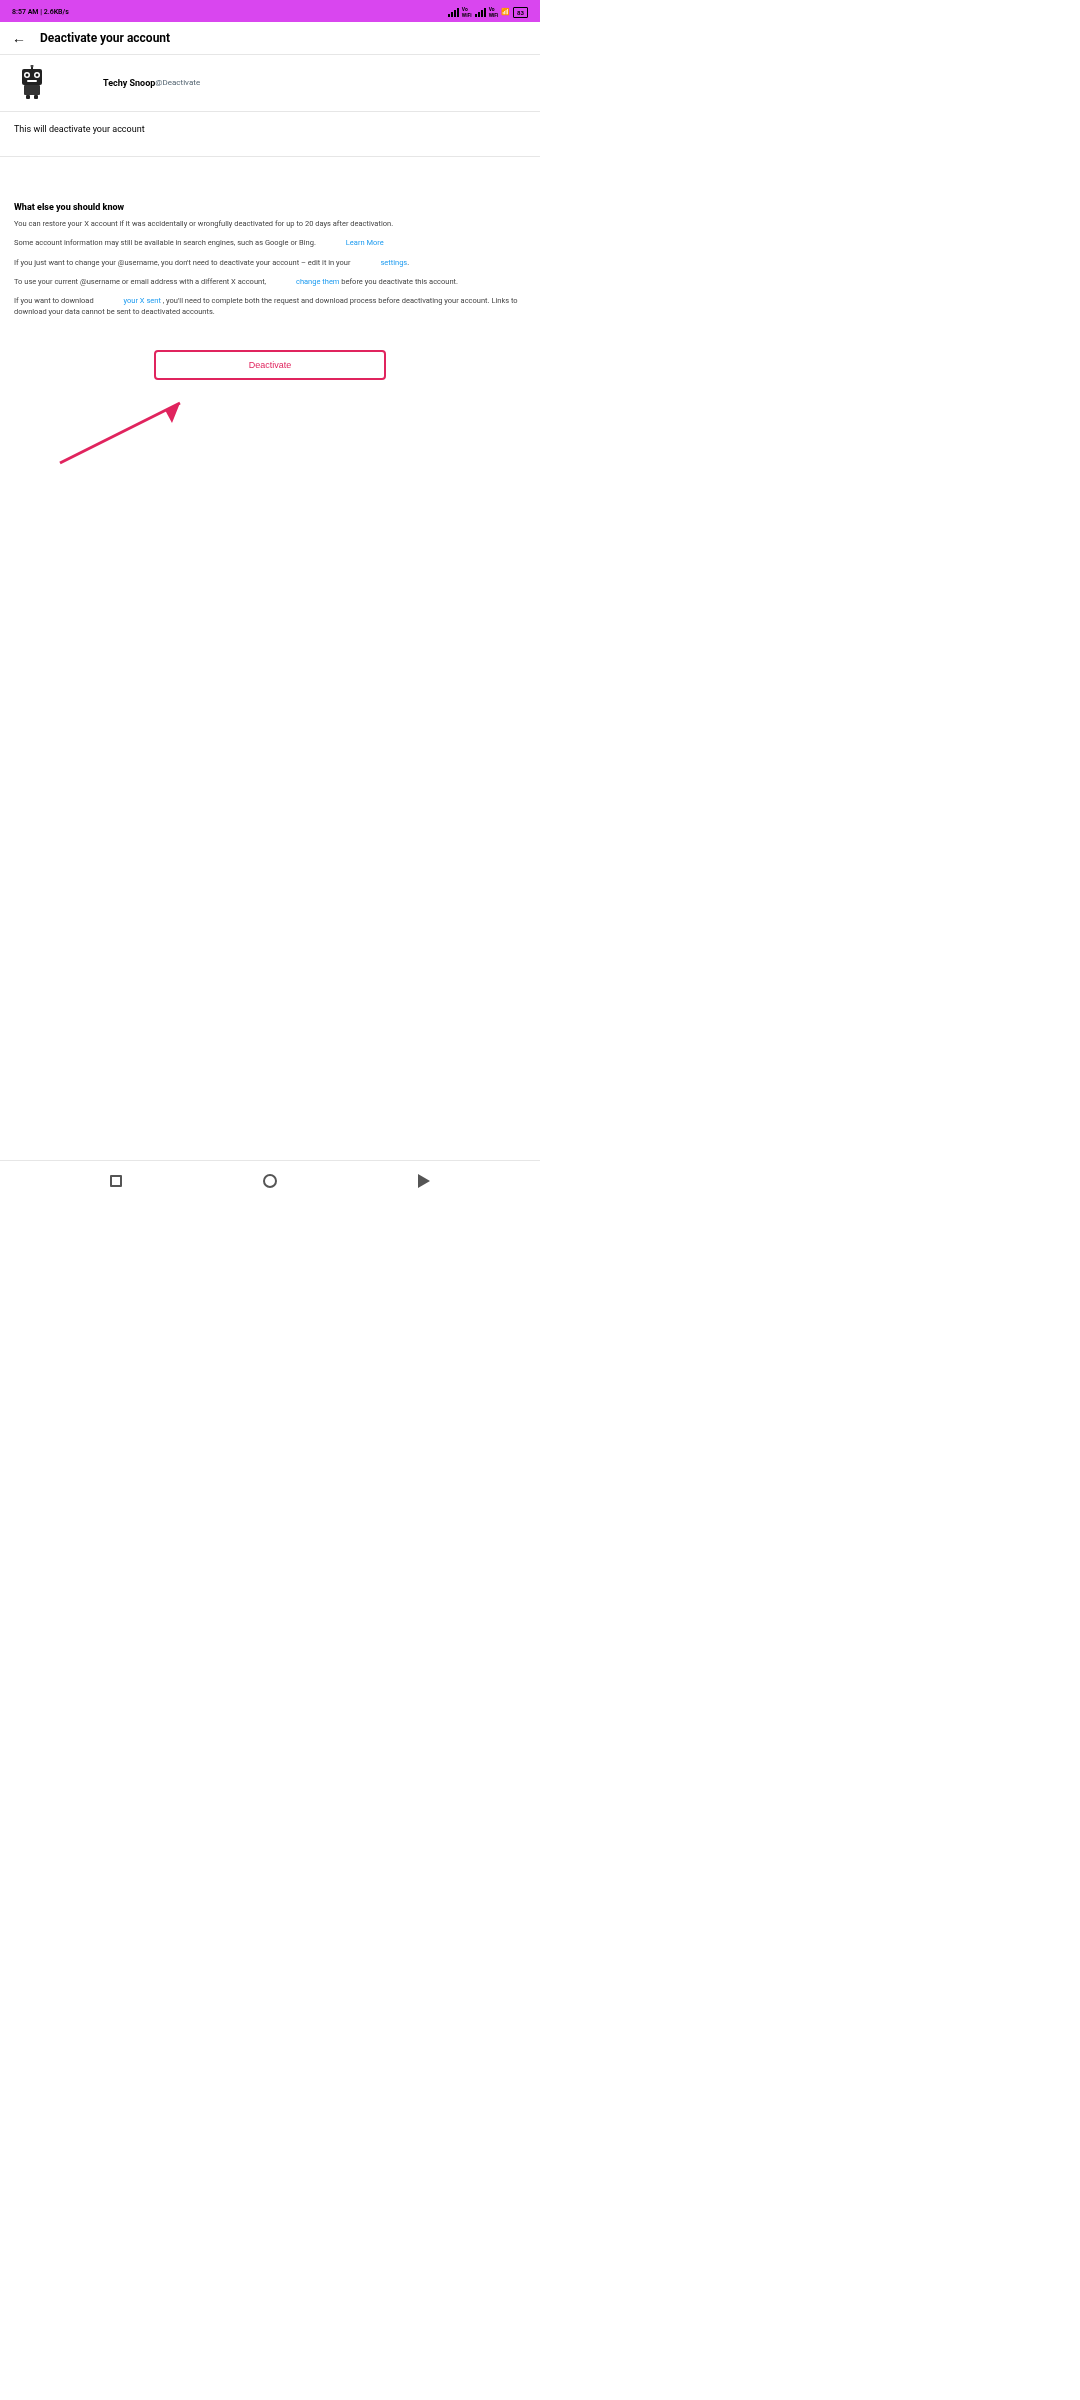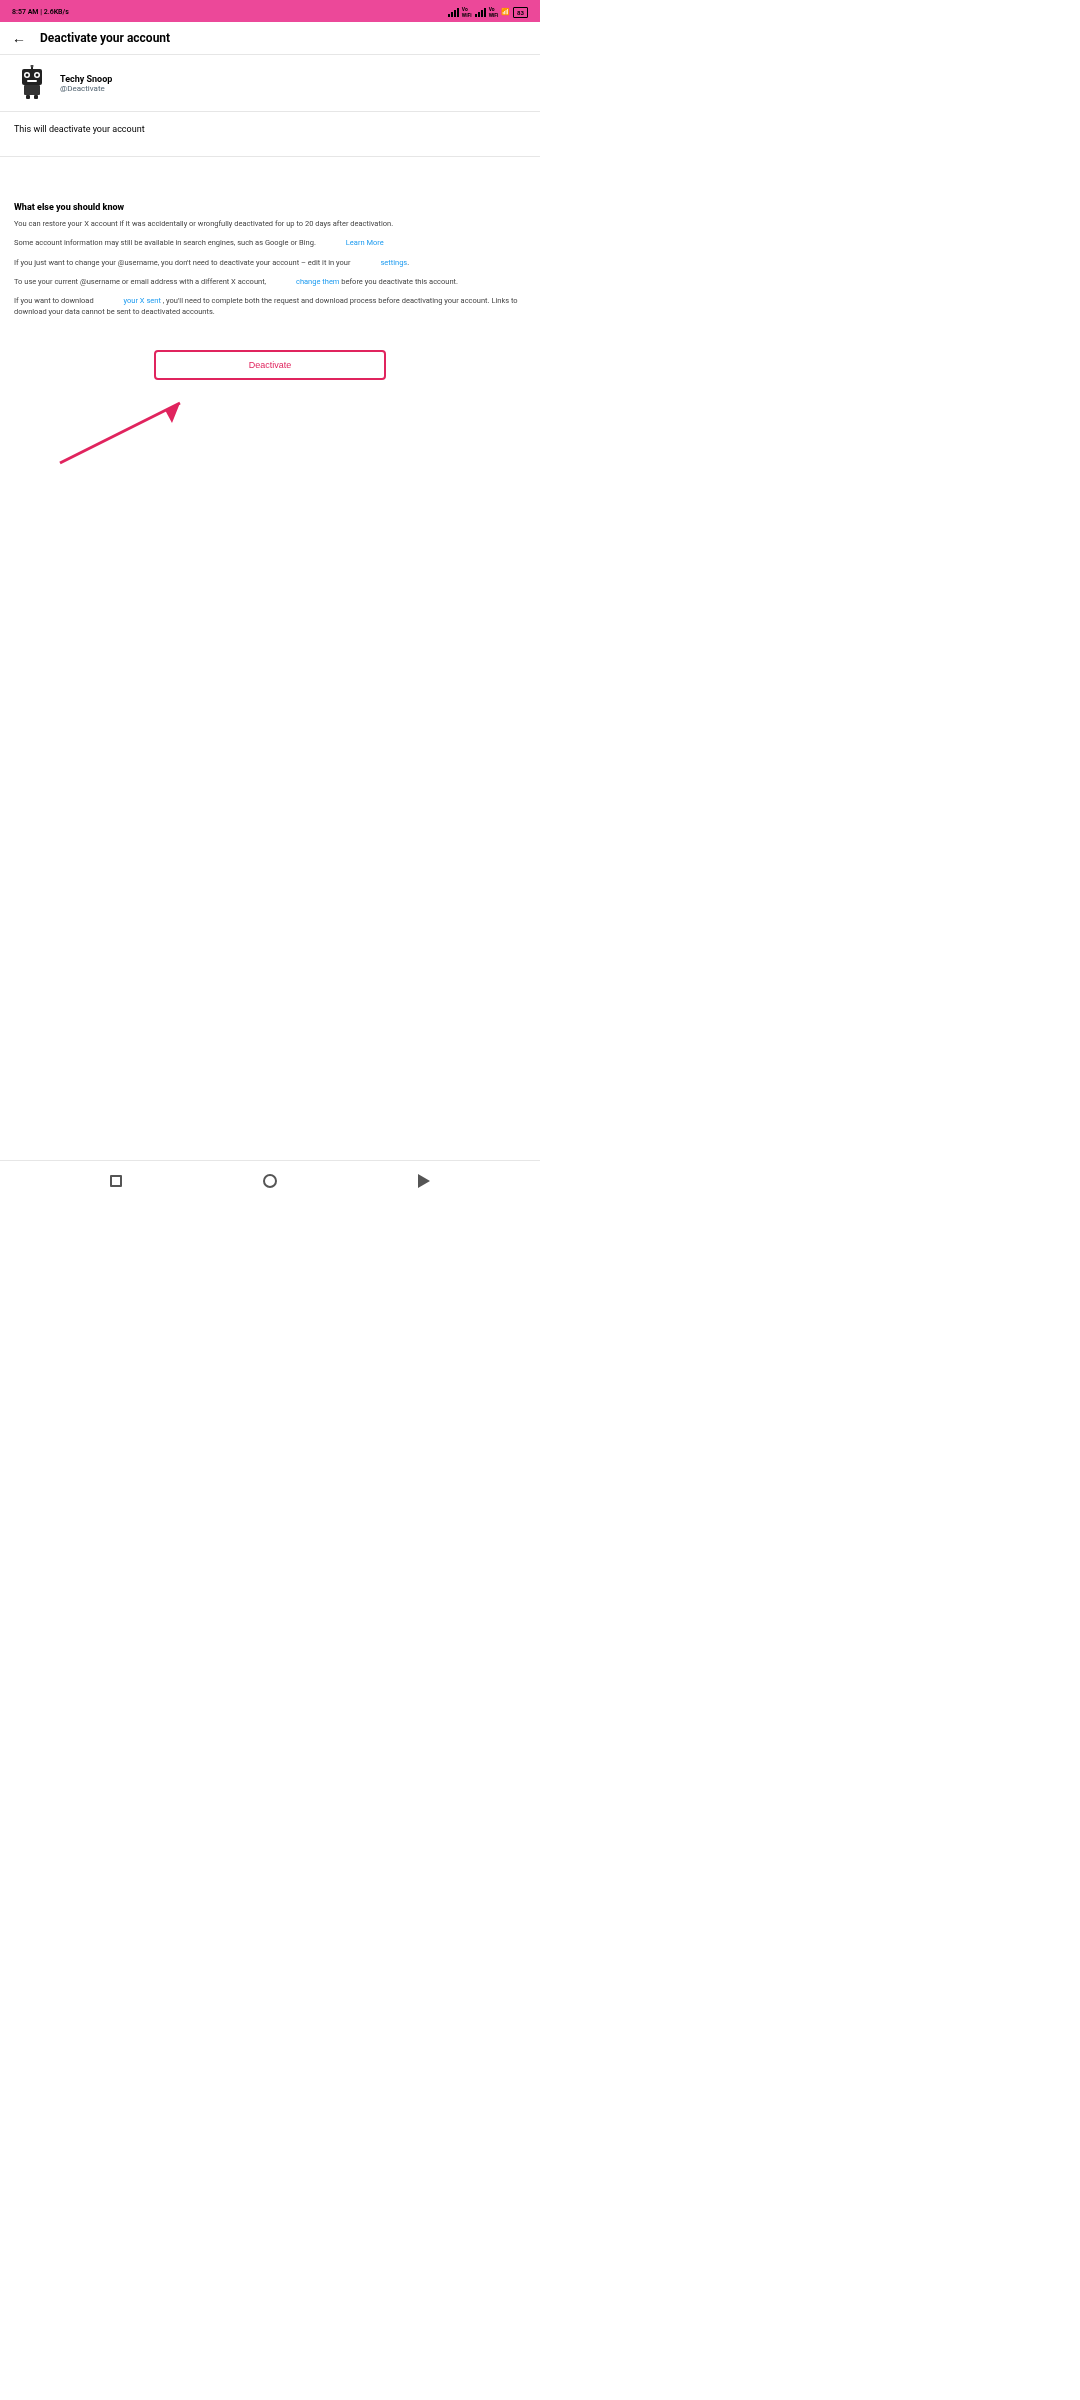--- a/index.html
+++ b/index.html
@@ -18,21 +18,21 @@
       position: relative;
       overflow: hidden;
     }
 
     
     .status-bar {
       display: flex;
       justify-content: space-between;
       align-items: center;
       padding: 6px 12px 4px;
-      background: #ec4899;
+      background: #d946ef;
     }
 
     .status-left {
       font-size: 7px;
       font-weight: 600;
       color: #000;
     }
 
     .status-right {
       display: flex;
@@ -105,21 +105,21 @@
       flex-shrink: 0;
     }
 
     .avatar-robot {
       width: 36px;
       height: 36px;
     }
 
     .account-info {
       display: flex;
-      flex-direction: column;
+      margin-left: 43px;
     }
 
     .account-name {
       font-size: 9px;
       font-weight: 700;
       color: #000;
     }
 
     .account-handle {
       font-size: 8px;

